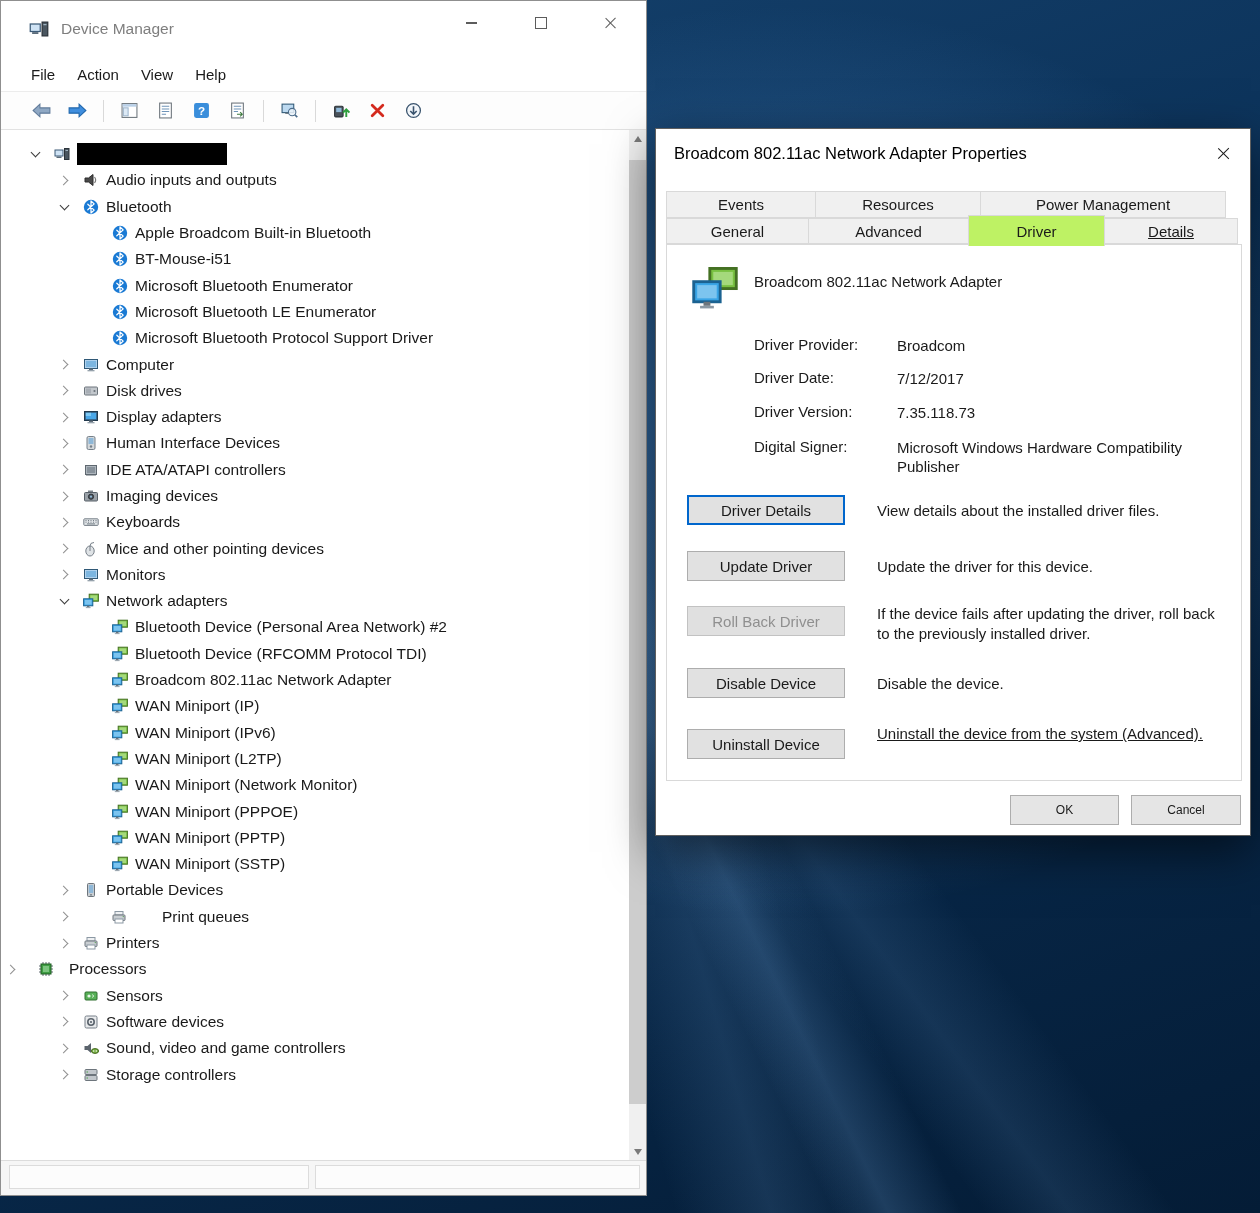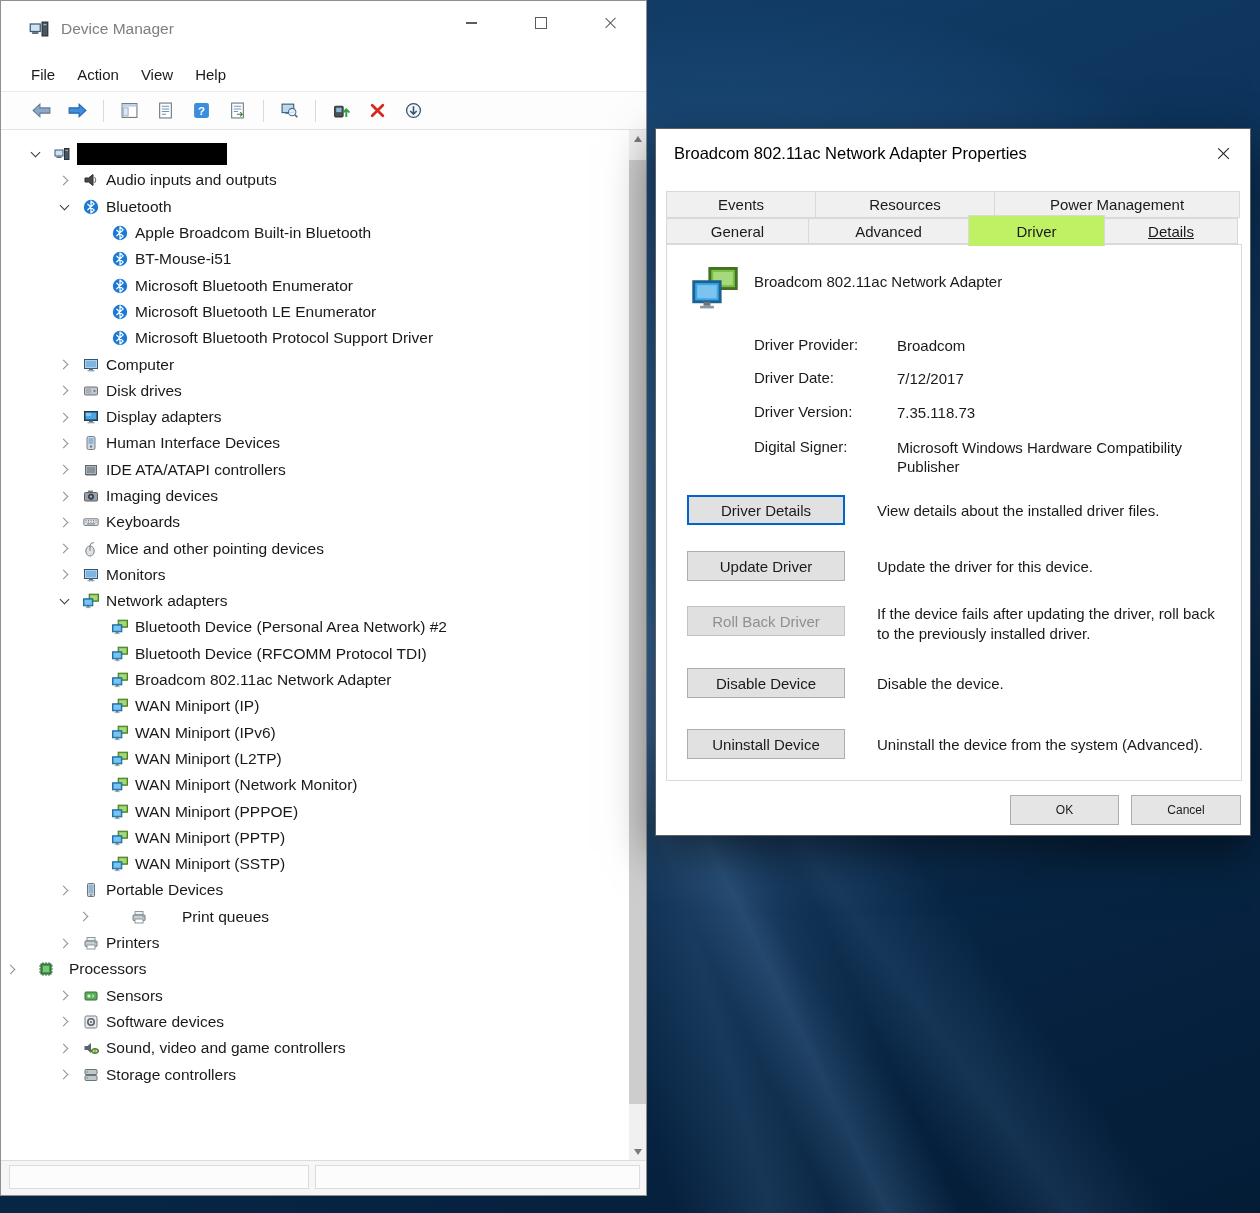--- a/index.html
+++ b/index.html
@@ -566,21 +566,21 @@
             <span class="chev chev-collapsed"></span>
             <span class="tree-icon">
               <svg width="16" height="16" viewBox="0 0 16 16" xmlns="http://www.w3.org/2000/svg">
                 <rect x="4.5" y="1.5" width="7" height="13" rx="1" fill="#c9ced2" stroke="#6d757c"></rect>
                 <rect x="5.8" y="3" width="4.4" height="8" fill="#8fb8d8"></rect>
                 <circle cx="8" cy="12.8" r="0.9" fill="#6d757c"></circle>
               </svg>
             </span>
             <span class="tree-label">Portable Devices</span>
           </div>
-          <div class="tree-row" style="padding-left: 73px; gap: 28px;">
+          <div class="tree-row" style="padding-left: 53px; gap: 28px;">
             <span class="chev chev-collapsed"></span>
             <span class="tree-icon">
               <svg width="16" height="16" viewBox="0 0 16 16" xmlns="http://www.w3.org/2000/svg">
                 <rect x="4" y="2.5" width="8" height="3.5" fill="#eef0f2" stroke="#8b98a3"></rect>
                 <rect x="2" y="6" width="12" height="5.5" rx="0.8" fill="#c9ced2" stroke="#6d757c"></rect>
                 <rect x="4" y="10" width="8" height="4" fill="#ffffff" stroke="#8b98a3"></rect>
                 <circle cx="12.3" cy="7.6" r="0.7" fill="#58a058"></circle>
               </svg>
             </span>
             <span class="tree-label">Print queues</span>
@@ -675,21 +675,21 @@
   <div id="dialog">
     <div class="dlg-titlebar">
       <span class="dlg-title">Broadcom 802.11ac Network Adapter Properties</span>
       <div class="dlg-close">
           <span class="gl-x"></span>
         </div>
     </div>
 
     <div class="tabs-row" id="tabsRow1">
         <div class="tab" style="width: 150px;">Events</div>
-        <div class="tab" style="width: 180px;">Resources</div>
+        <div class="tab" style="width: 166px;">Resources</div>
         <div class="tab" style="width: 246px;">Power Management</div>
       </div>
     <div class="tabs-row" id="tabsRow2">
         <div class="tab" style="width: 143px;">General</div>
         <div class="tab" style="width: 161px;">Advanced</div>
         <div class="tab active" style="width: 137px;">Driver</div>
         <div class="tab" style="width: 134px; text-decoration: underline;">Details</div>
       </div>
 
     <div class="tab-page">
@@ -717,21 +717,21 @@
       <div id="actions">
           <button class="act-btn focused" style="top: 250px;">Driver Details</button>
           <div class="act-desc" style="top: 256px;">View details about the installed driver files.</div>
           <button class="act-btn" style="top: 306px;">Update Driver</button>
           <div class="act-desc" style="top: 312px;">Update the driver for this device.</div>
           <button class="act-btn disabled" disabled="" style="top: 361px;">Roll Back Driver</button>
           <div class="act-desc" style="top: 359px;">If the device fails after updating the driver, roll back to the previously installed driver.</div>
           <button class="act-btn" style="top: 423px;">Disable Device</button>
           <div class="act-desc" style="top: 429px;">Disable the device.</div>
           <button class="act-btn" style="top: 484px;">Uninstall Device</button>
-          <div class="act-desc" style="top: 490px;">Uninstall the device from the system (Advanced).</div>
+          <div class="act-desc" style="top: 479px; text-decoration: underline;">Uninstall the device from the system (Advanced).</div>
         </div>
     </div>
 
     <button class="win-btn ok">OK</button>
     <button class="win-btn cancel">Cancel</button>
   </div>
 
 </div>
 
 </body></html>

